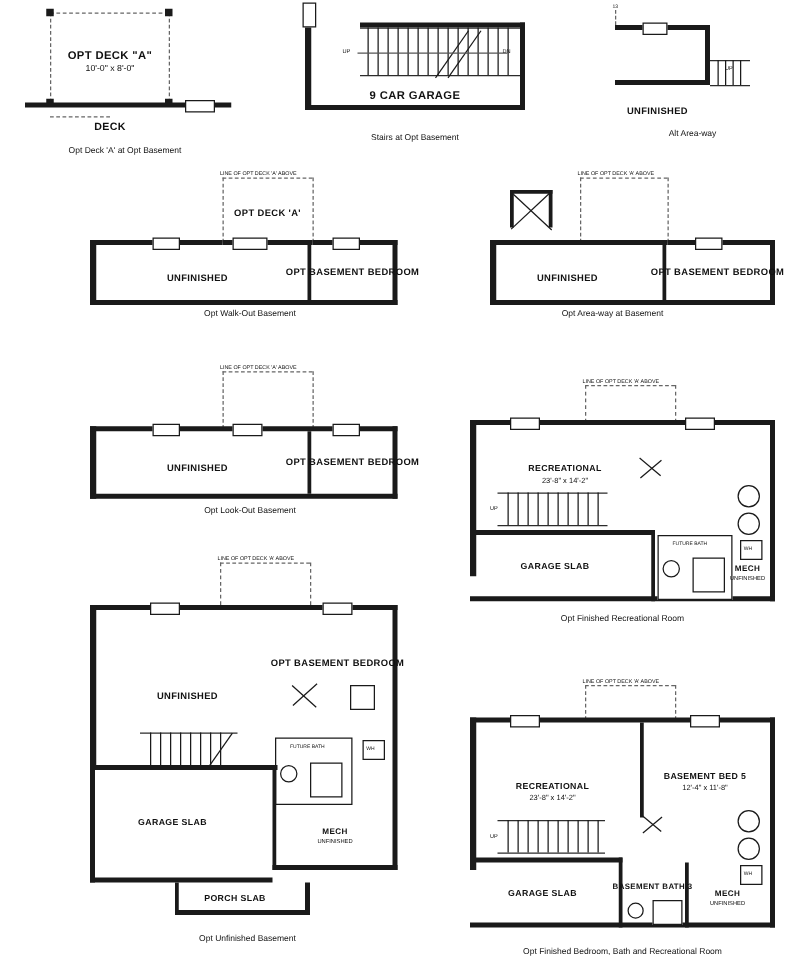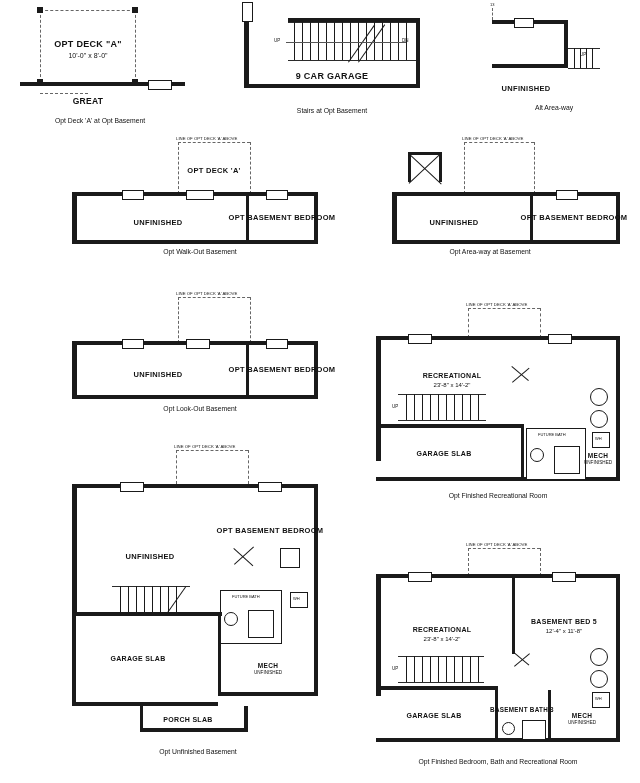--- a/index.html
+++ b/index.html
@@ -36,21 +36,21 @@
   <div class="wall" style="left:37px;top:79px;width:6px;height:6px;"></div>
   <div class="wall" style="left:132px;top:79px;width:6px;height:6px;"></div>
 
   <div class="room" style="left:88px;top:39px;font-size:9px;">OPT DECK "A"</div>
   <div class="dim" style="left:88px;top:52px;font-size:7px;">10'-0" x 8'-0"</div>
 
   <div class="wall" style="left:20px;top:82px;width:165px;height:4px;"></div>
   <div class="win" style="left:148px;top:80px;width:22px;height:8px;"></div>
   <div class="dash" style="left:40px;top:93px;width:48px;"></div>
 
-  <div class="room" style="left:88px;top:96px;font-size:8.5px;">GREAT</div>
+  <div class="room" style="left:88px;top:96px;font-size:8.5px;">DECK</div>
   <div class="cap" style="left:100px;top:117px;">Opt Deck 'A' at Opt Basement</div>
 </div>
 
 <div class="plan" style="left:236px;top:0;width:205px;height:120px;">
 
   <div class="wall" style="left:8px;top:18px;width:5px;height:70px;"></div>
   <div class="win" style="left:6px;top:2px;width:9px;height:18px;"></div>
 
   <div class="wall" style="left:52px;top:18px;width:132px;height:4px;"></div>
 

